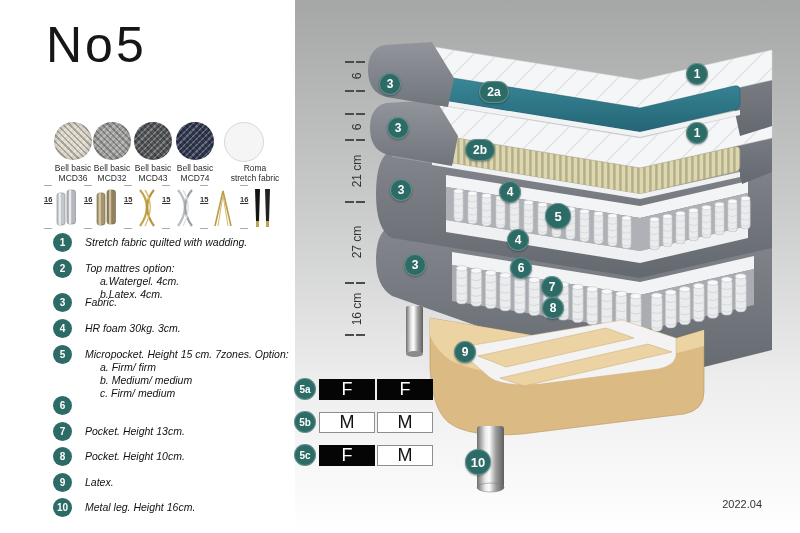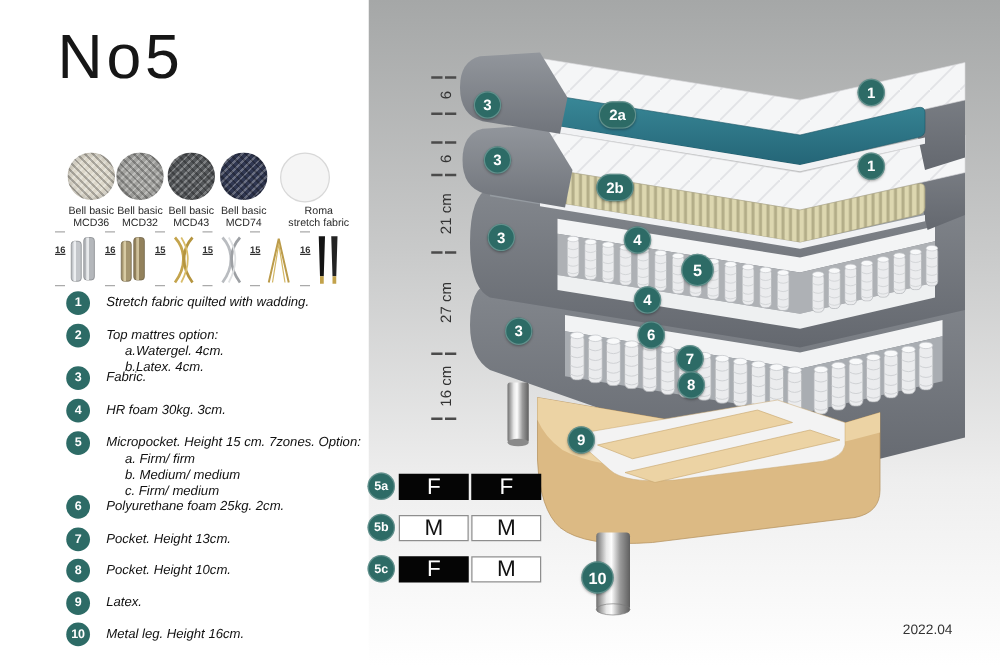--- a/index.html
+++ b/index.html
@@ -224,21 +224,21 @@
     <span class="rlabel" style="left:357px;top:171px;">21 cm</span>
     <span class="rlabel" style="left:357px;top:242px;">27 cm</span>
     <span class="rlabel" style="left:357px;top:309px;">16 cm</span>
   </div>
 
   <div>
     <span class="badge" style="left:390px;top:84px;">3</span>
     <span class="badge wide" style="left:494px;top:92px;">2a</span>
     <span class="badge" style="left:697px;top:74px;">1</span>
     <span class="badge" style="left:398px;top:128px;">3</span>
-    <span class="badge wide" style="left:492px;top:150px;text-align:right;">2b</span>
+    <span class="badge wide" style="left:480px;top:150px;text-align:right;">2b</span>
     <span class="badge" style="left:697px;top:133px;">1</span>
     <span class="badge" style="left:510px;top:192px;">4</span>
     <span class="badge big" style="left:558px;top:216px;">5</span>
     <span class="badge" style="left:401px;top:190px;">3</span>
     <span class="badge" style="left:518px;top:240px;">4</span>
     <span class="badge" style="left:521px;top:268px;">6</span>
     <span class="badge" style="left:552px;top:287px;">7</span>
     <span class="badge" style="left:415px;top:265px;">3</span>
     <span class="badge" style="left:553px;top:308px;">8</span>
     <span class="badge" style="left:465px;top:352px;">9</span>
@@ -360,23 +360,20 @@
       <span class="fcircle">5</span>
       <div class="ftext">
           <div>Micropocket. Height 15 cm. 7zones. Option:</div>
         <div class="fsub">a. Firm/ firm</div>
         <div class="fsub">b. Medium/ medium</div>
         <div class="fsub">c. Firm/ medium</div>
       </div>
     </div>
     <div class="feat" style="top:396px;">
       <span class="fcircle">6</span>
-      <div class="ftext">
-          <div>Polyurethane foam 25kg. 2cm.</div>
-        </div>
     </div>
     <div class="feat" style="top:422px;">
       <span class="fcircle">7</span>
       <div class="ftext">
           <div>Pocket. Height 13cm.</div>
         </div>
     </div>
     <div class="feat" style="top:447px;">
       <span class="fcircle">8</span>
       <div class="ftext">

